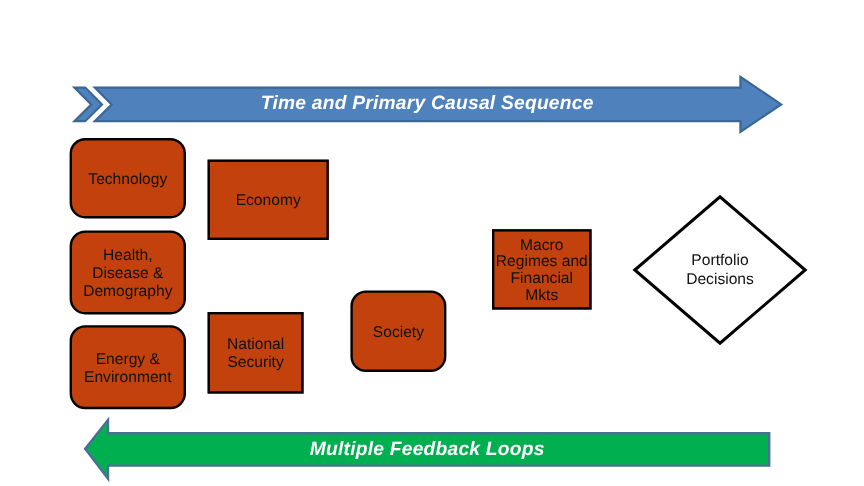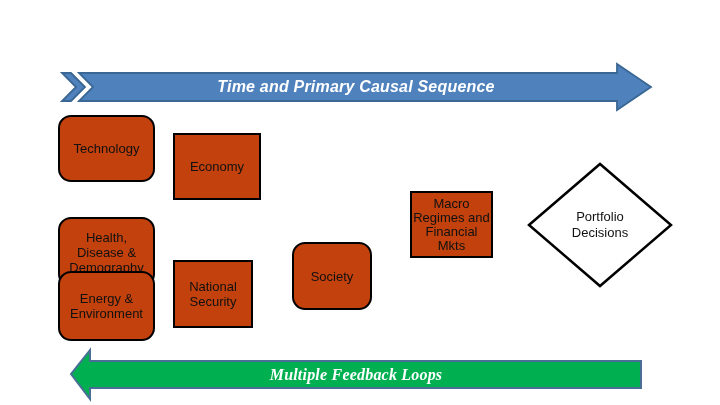--- a/index.html
+++ b/index.html
@@ -12,32 +12,32 @@
     text-align:center; font-style:italic; font-size:26px; line-height:30px;
     color:#111111; letter-spacing:0.2px;
   }
   .diagram-svg { position:absolute; left:0; top:0; width:720px; height:405px; }
   .arrow-label {
     position:absolute; text-align:center; color:#ffffff;
     font-style:italic; font-weight:bold; font-size:16px; line-height:18px;
     letter-spacing:0.2px;
   }
   .arrow-label.forward  { left:56px;  width:600px; top:78px;text-align:center;  }
-  .arrow-label.feedback { left:66px;  width:580px; top:366px;font-family:Liberation Serif, serif; }
+  .arrow-label.feedback { left:66px;  width:580px; top:366px; }
   .node {
     position:absolute; box-sizing:border-box; background:#c2410c;
     border:2.5px solid #000000; display:flex; align-items:center; justify-content:center;
     text-align:center; font-size:13px; line-height:15px; color:#111111;
     white-space:pre-line;
   }
   .node.rounded { border-radius:13px; }
   .node-technology { left:58px;  top:115px; width:97px;  height:67px; }
-  .node-health     { left:58px;  top:192px; width:97px;  height:70px;margin-top:25px; }
+  .node-health     { left:58px;  top:192px; width:97px;  height:70px; }
   .node-energy     { left:58px;  top:271px; width:97px;  height:70px; }
-  .node-economy    { left:173px; top:133px; width:88px; height:67px; }
+  .node-economy    { left:173px; top:133px; width:101px; height:67px; }
   .node-natsec     { left:173px; top:260px; width:80px; height:68px; }
   .node-politics   { left:292px; top:154px; width:96px;  height:64px; }
   .node-society    { left:292px; top:242px; width:80px;  height:68px; }
   .node-macro      { left:410px; top:191px; width:83px; height:67px; line-height:14px; }
   .diamond-label {
     position:absolute; left:540px; top:209px; width:120px;
     text-align:center; font-size:13px; line-height:16px; color:#111111;
     white-space:pre-line;
   }
 </style>

